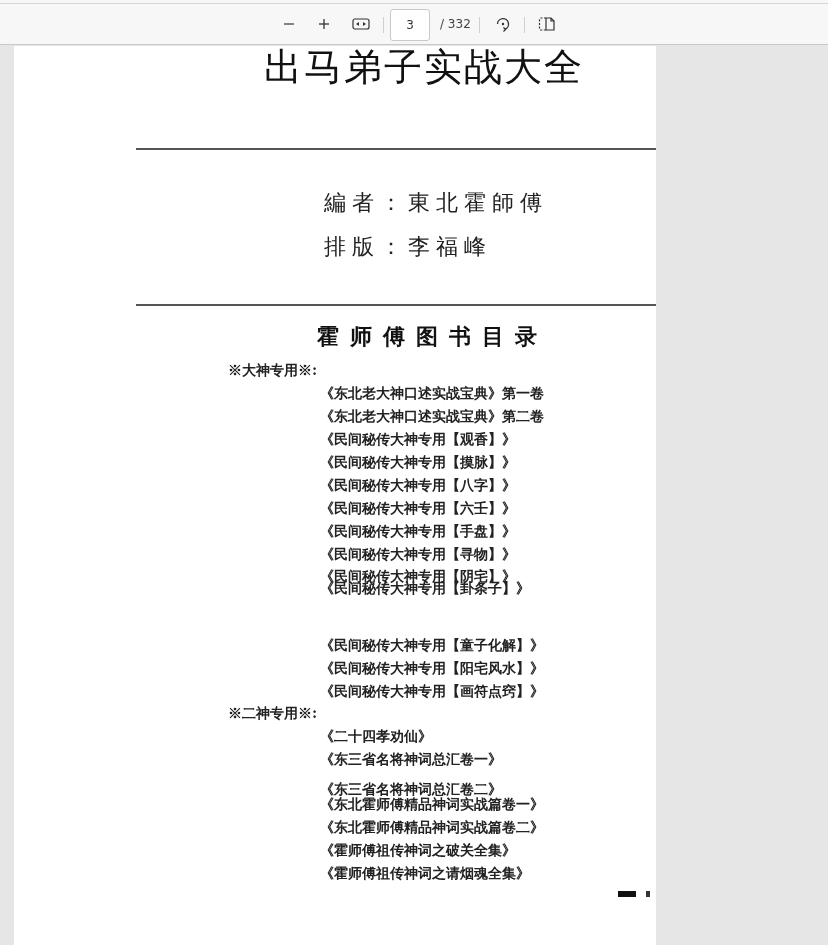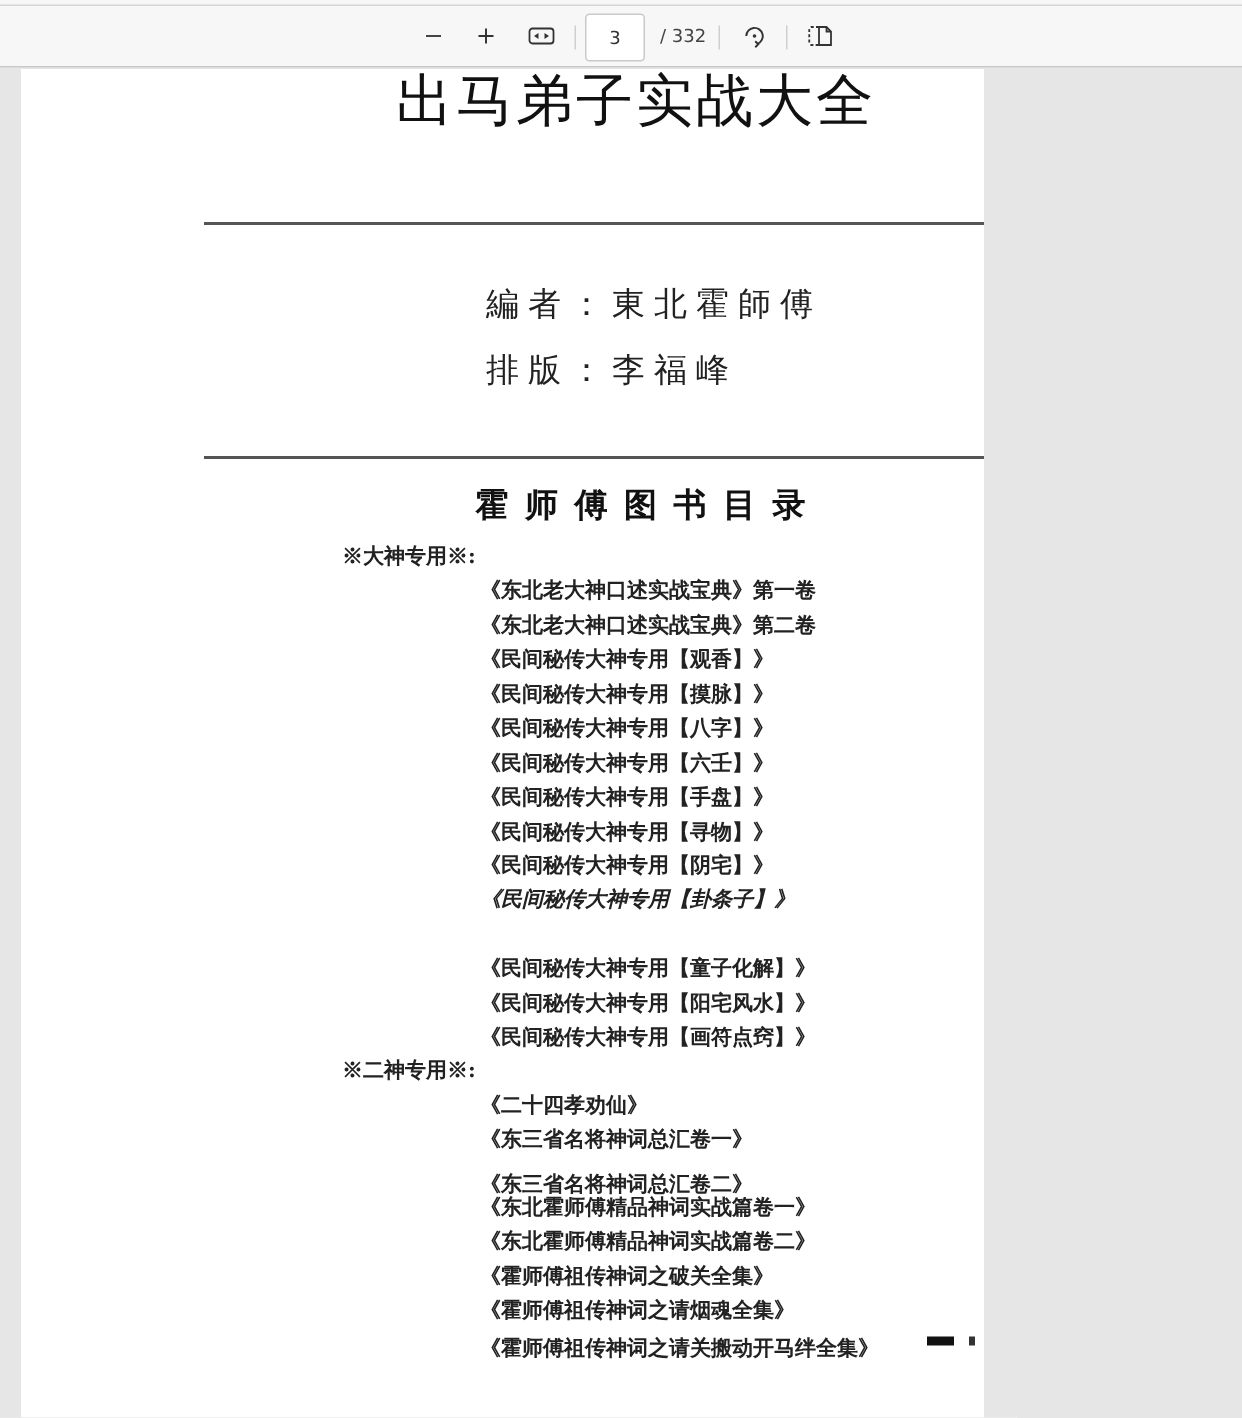--- a/index.html
+++ b/index.html
@@ -91,29 +91,28 @@
     <div class="section" style="top:316px;">※大神专用※:</div>
     <div class="entry" style="top:339px;">《东北老大神口述实战宝典》第一卷</div>
     <div class="entry" style="top:362px;">《东北老大神口述实战宝典》第二卷</div>
     <div class="entry" style="top:385px;">《民间秘传大神专用【观香】》</div>
     <div class="entry" style="top:408px;">《民间秘传大神专用【摸脉】》</div>
     <div class="entry" style="top:431px;">《民间秘传大神专用【八字】》</div>
     <div class="entry" style="top:454px;">《民间秘传大神专用【六壬】》</div>
     <div class="entry" style="top:477px;">《民间秘传大神专用【手盘】》</div>
     <div class="entry" style="top:500px;">《民间秘传大神专用【寻物】》</div>
     <div class="entry" style="top:522px;">《民间秘传大神专用【阴宅】》</div>
-    <div class="entry" style="top:545px;font-style:italic;">《民间秘传大神专用【卦条子】》</div>
+    <div class="entry" style="top:534px;">《民间秘传大神专用【卦条子】》</div>
     <div class="entry" style="top:591px;">《民间秘传大神专用【童子化解】》</div>
     <div class="entry" style="top:614px;">《民间秘传大神专用【阳宅风水】》</div>
     <div class="entry" style="top:637px;">《民间秘传大神专用【画符点窍】》</div>
 
     <div class="section" style="top:659px;">※二神专用※:</div>
     <div class="entry" style="top:682px;">《二十四孝劝仙》</div>
     <div class="entry" style="top:705px;">《东三省名将神词总汇卷一》</div>
     <div class="entry" style="top:712px;margin-top:23px;">《东三省名将神词总汇卷二》</div>
     <div class="entry" style="top:750px;">《东北霍师傅精品神词实战篇卷一》</div>
     <div class="entry" style="top:773px;">《东北霍师傅精品神词实战篇卷二》</div>
     <div class="entry" style="top:796px;">《霍师傅祖传神词之破关全集》</div>
     <div class="entry" style="top:819px;">《霍师傅祖传神词之请烟魂全集》</div>
-    <div class="entry" style="top:844px;">《霍师傅祖传神词之请关搬动开马绊全集》</div>
     <div class="smudge"></div>
   </div>
 </div>
 
 </body></html>

